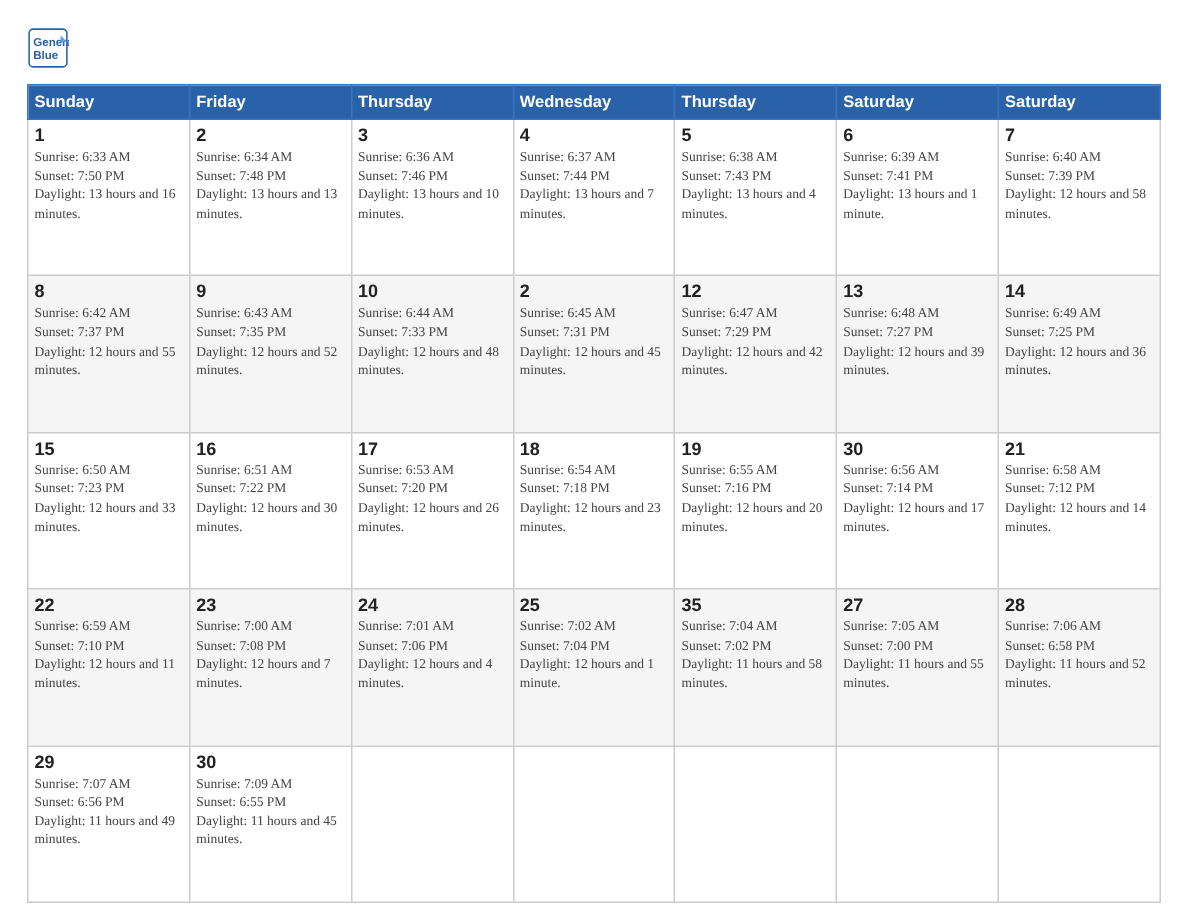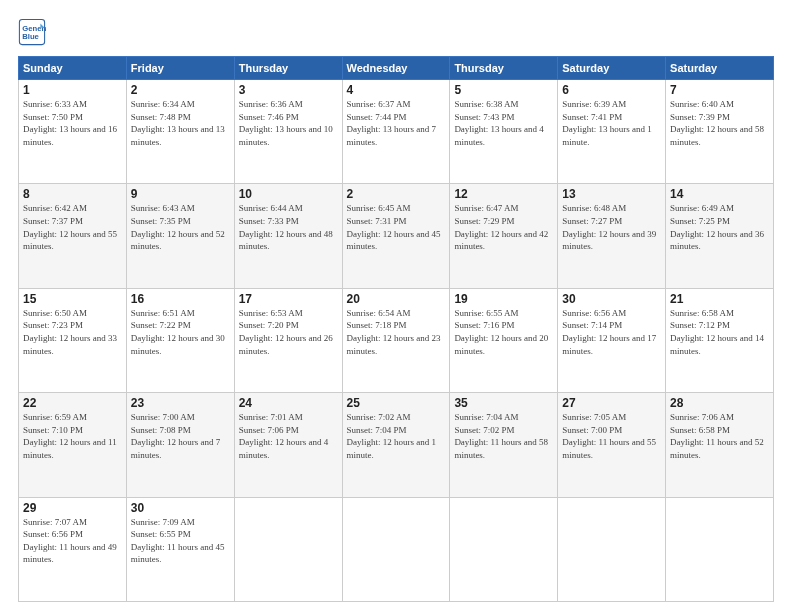--- a/index.html
+++ b/index.html
@@ -198,21 +198,21 @@
           </td>
           <td>
             <span class="day-num">16</span>
             <div class="day-info">Sunrise: 6:51 AM<br>Sunset: 7:22 PM<br>Daylight: 12 hours and 30 minutes.</div>
           </td>
           <td>
             <span class="day-num">17</span>
             <div class="day-info">Sunrise: 6:53 AM<br>Sunset: 7:20 PM<br>Daylight: 12 hours and 26 minutes.</div>
           </td>
           <td>
-            <span class="day-num">20</span>
+            <span class="day-num">18</span>
             <div class="day-info">Sunrise: 6:54 AM<br>Sunset: 7:18 PM<br>Daylight: 12 hours and 23 minutes.</div>
           </td>
           <td>
             <span class="day-num">19</span>
             <div class="day-info">Sunrise: 6:55 AM<br>Sunset: 7:16 PM<br>Daylight: 12 hours and 20 minutes.</div>
           </td>
           <td>
             <span class="day-num">30</span>
             <div class="day-info">Sunrise: 6:56 AM<br>Sunset: 7:14 PM<br>Daylight: 12 hours and 17 minutes.</div>
           </td>

